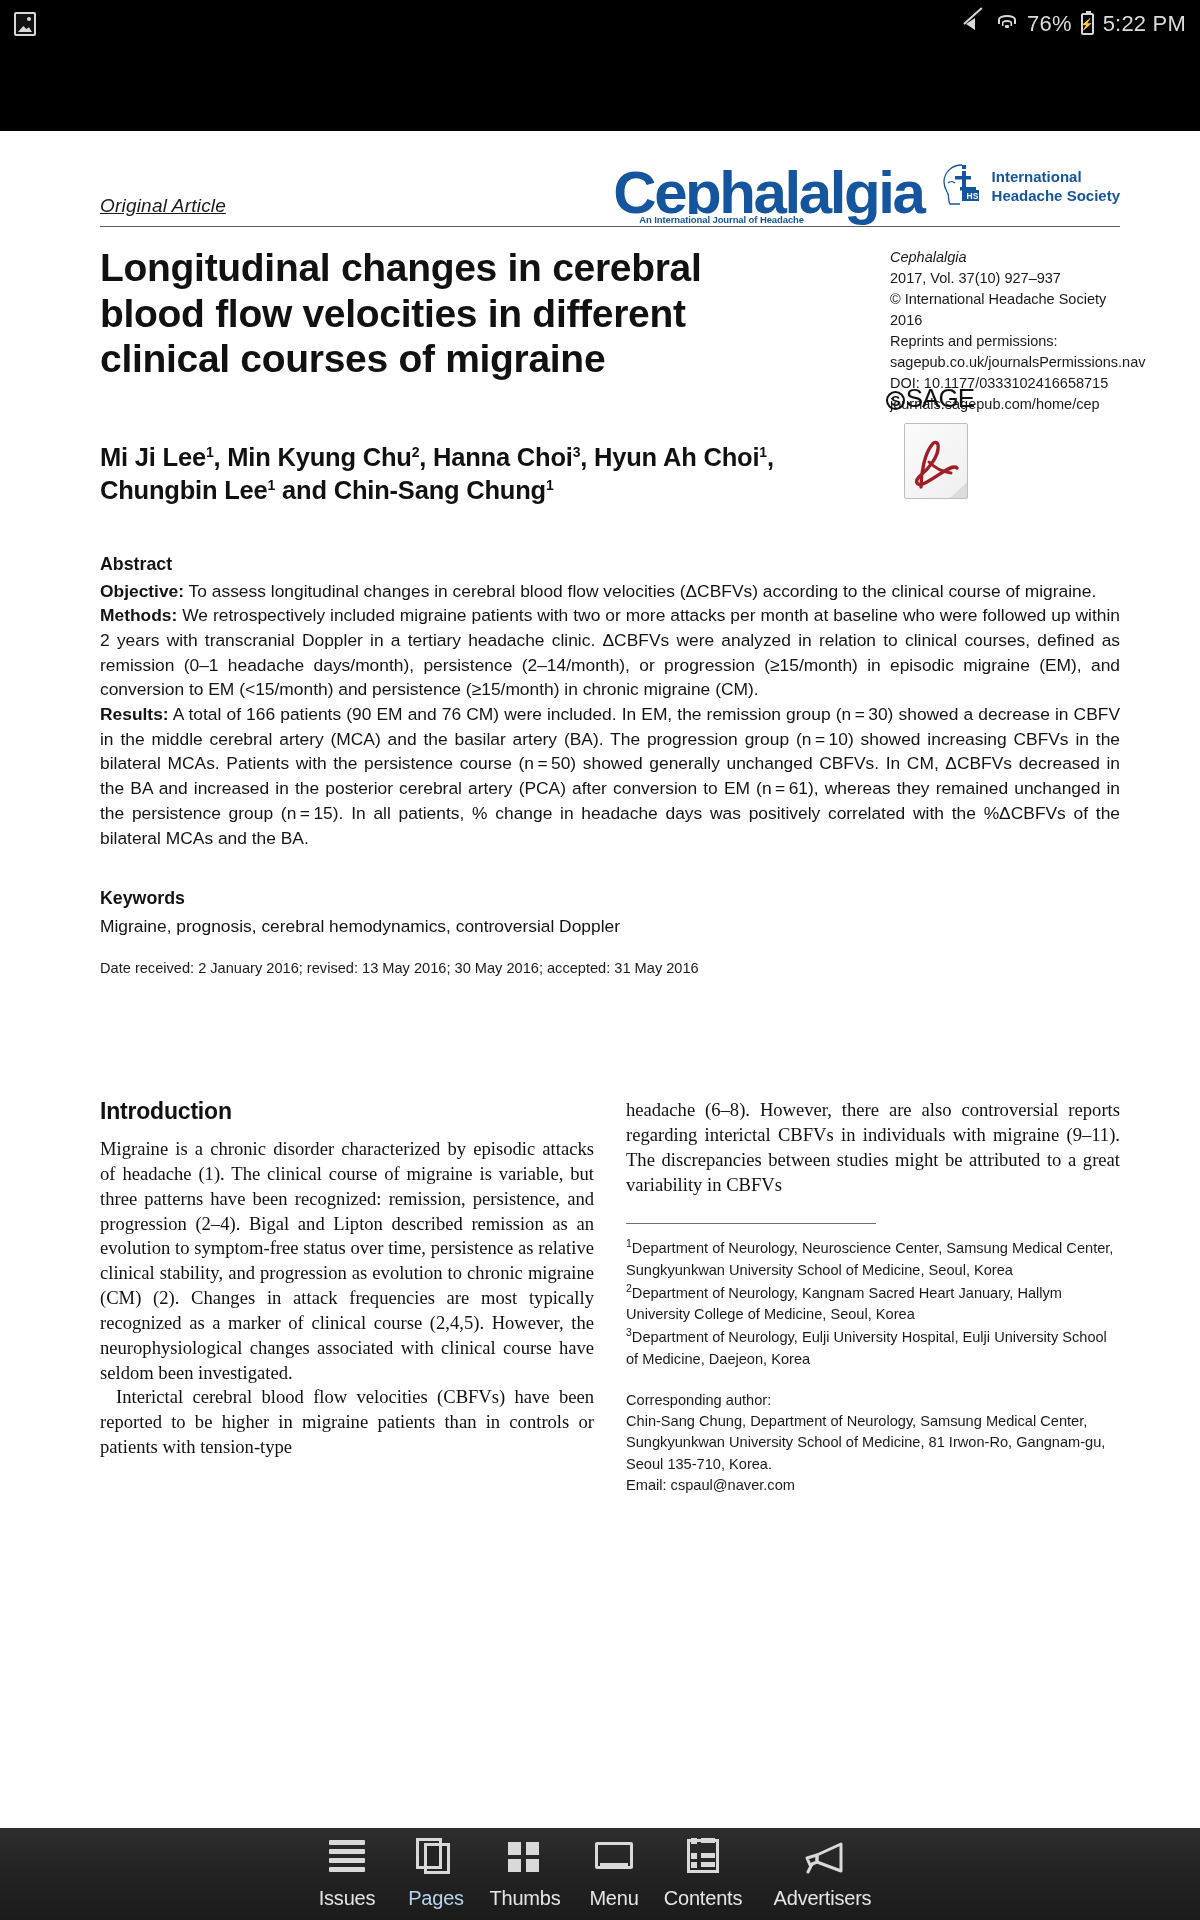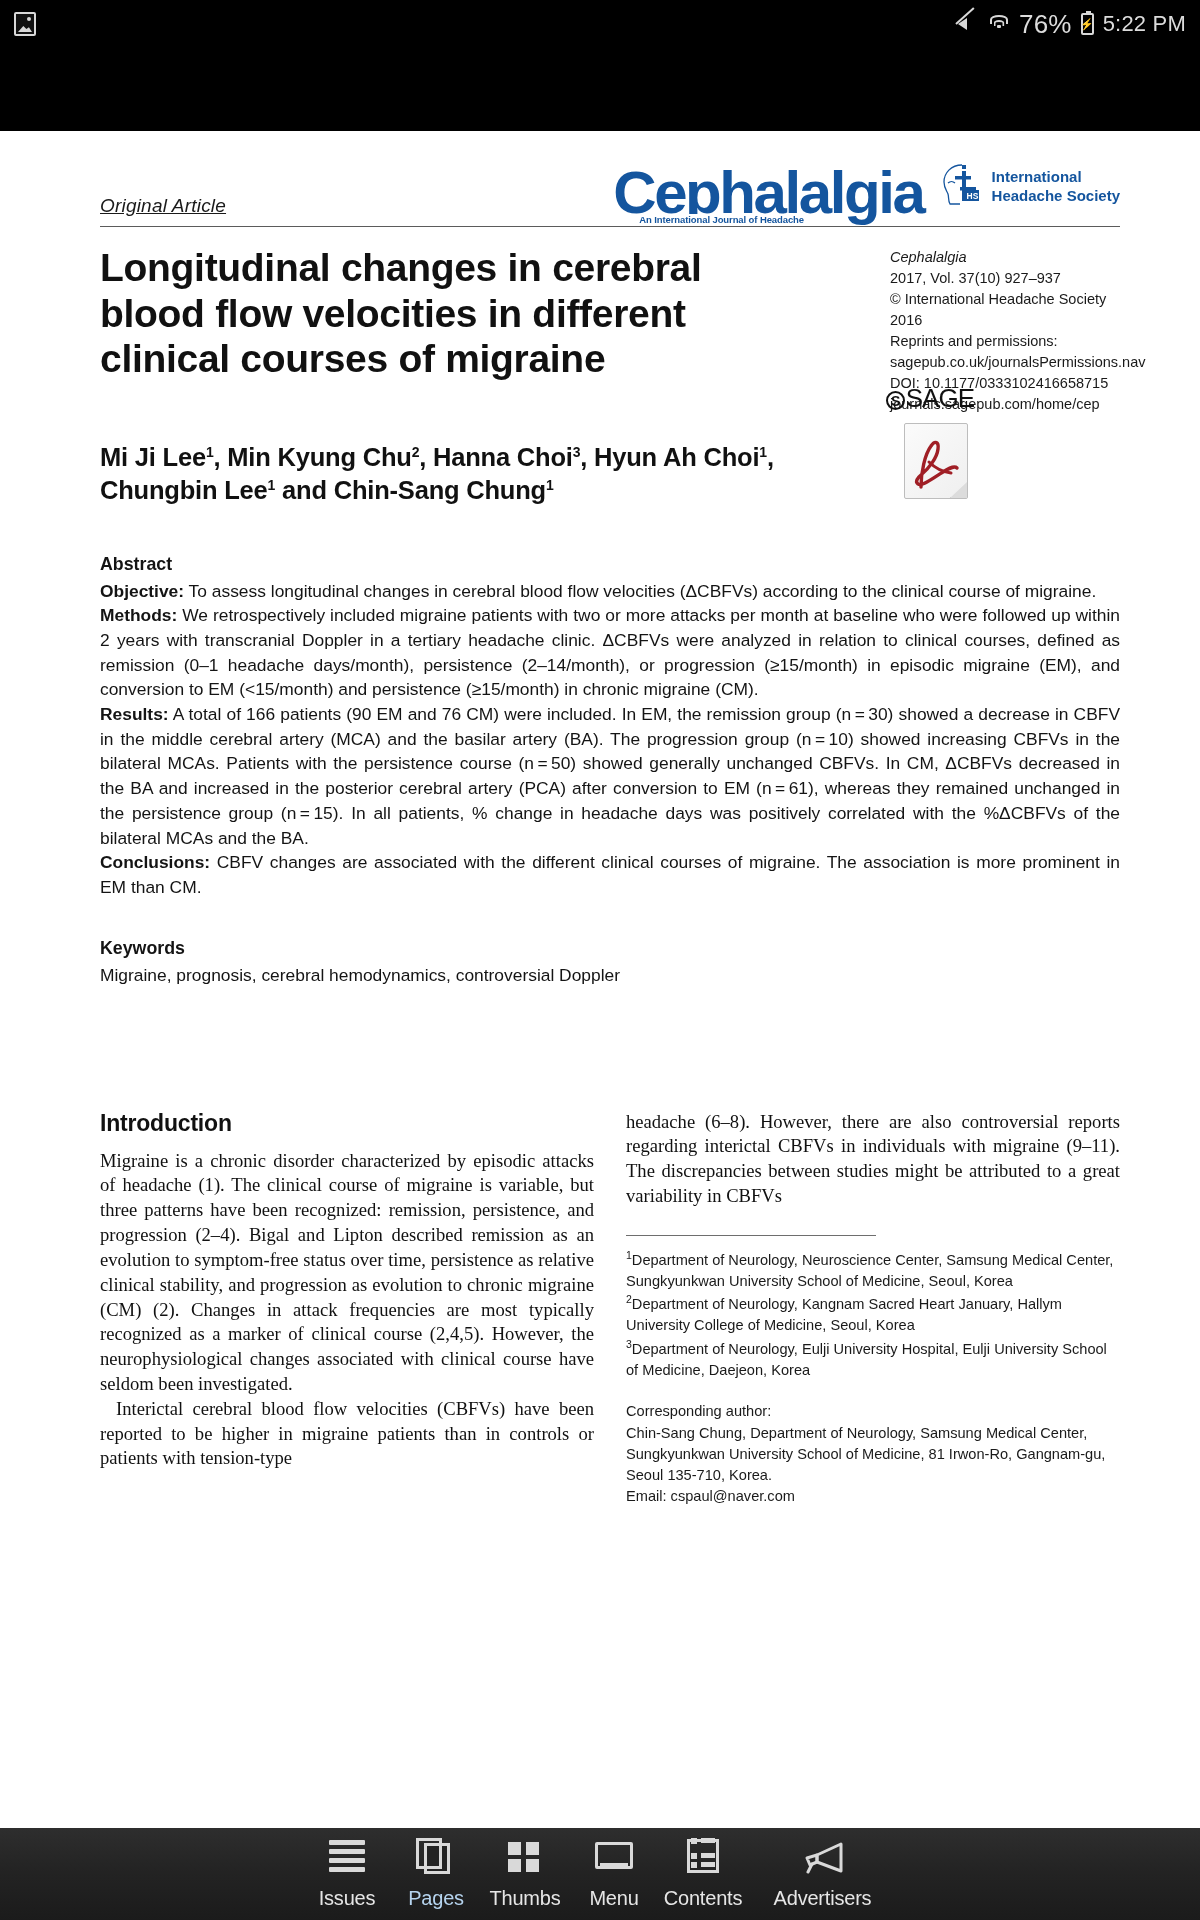--- a/index.html
+++ b/index.html
@@ -11,21 +11,21 @@
 
   
   .statusbar{
     position:absolute; top:0; left:0; width:1200px; height:48px;
     background:#000; color:#dcdcdc;
     display:flex; align-items:center; justify-content:space-between;
     padding:0 14px;
   }
   .sb-left{ display:flex; align-items:center; gap:10px; }
   .sb-right{ display:flex; align-items:center; gap:9px; font-size:22px; letter-spacing:.2px; }
-  .sb-right .pct{ font-size:26px; }
+  .sb-right .pct{ font-size:22px; }
   .sb-right .clock{ font-size:22px; }
   .icon-img{
     width:22px; height:24px; border:2px solid #d8d8d8; border-radius:2px;
     position:relative; background:#111;
   }
   .icon-img:after{
     content:""; position:absolute; left:2px; bottom:2px; width:14px; height:8px;
     background:#d8d8d8; clip-path:polygon(0 100%, 38% 25%, 60% 62%, 78% 40%, 100% 100%);
   }
   .icon-img:before{
@@ -287,27 +287,27 @@
 
     <div class="authors">
       <span>Mi Ji Lee<sup>1</sup>, Min Kyung Chu<sup>2</sup>, Hanna Choi<sup>3</sup>, Hyun Ah Choi<sup>1</sup>, Chungbin Lee<sup>1</sup> and Chin-Sang Chung<sup>1</sup></span>
     </div>
 
     <div class="abstract">
       <h2>Abstract</h2>
       <p><b>Objective:</b><span> To assess longitudinal changes in cerebral blood flow velocities (ΔCBFVs) according to the clinical course of migraine.</span></p>
       <p><b>Methods:</b><span> We retrospectively included migraine patients with two or more attacks per month at baseline who were followed up within 2 years with transcranial Doppler in a tertiary headache clinic. ΔCBFVs were analyzed in relation to clinical courses, defined as remission (0–1 headache days/month), persistence (2–14/month), or progression (≥15/month) in episodic migraine (EM), and conversion to EM (&lt;15/month) and persistence (≥15/month) in chronic migraine (CM).</span></p>
       <p><b>Results:</b><span> A total of 166 patients (90 EM and 76 CM) were included. In EM, the remission group (n = 30) showed a decrease in CBFV in the middle cerebral artery (MCA) and the basilar artery (BA). The progression group (n = 10) showed increasing CBFVs in the bilateral MCAs. Patients with the persistence course (n = 50) showed generally unchanged CBFVs. In CM, ΔCBFVs decreased in the BA and increased in the posterior cerebral artery (PCA) after conversion to EM (n = 61), whereas they remained unchanged in the persistence group (n = 15). In all patients, % change in headache days was positively correlated with the %ΔCBFVs of the bilateral MCAs and the BA.</span></p>
-      <p><b>Conclusions:</b><span> CBFV changes are associated with the different clinical courses of migraine. The association is more prominent in EM than CM.</span></p>
     </div>
 
     <div class="keywords">
       <h3>Keywords</h3>
       <div>Migraine, prognosis, cerebral hemodynamics, controversial Doppler</div>
     </div>
+    <div class="daterec">Date received: 2 January 2016; revised: 13 May 2016; 30 May 2016; accepted: 31 May 2016</div>
 
     <div class="cols">
       <div class="col">
         <h2 class="sec">Introduction</h2>
         <div class="serif">
           <p>Migraine is a chronic disorder characterized by episodic attacks of headache (1). The clinical course of migraine is variable, but three patterns have been recognized: remission, persistence, and progression (2–4). Bigal and Lipton described remission as an evolution to symptom-free status over time, persistence as relative clinical stability, and progression as evolution to chronic migraine (CM) (2). Changes in attack frequencies are most typically recognized as a marker of clinical course (2,4,5). However, the neurophysiological changes associated with clinical course have seldom been investigated.</p>
           <p>Interictal cerebral blood flow velocities (CBFVs) have been reported to be higher in migraine patients than in controls or patients with tension-type</p>
         </div>
       </div>
 

